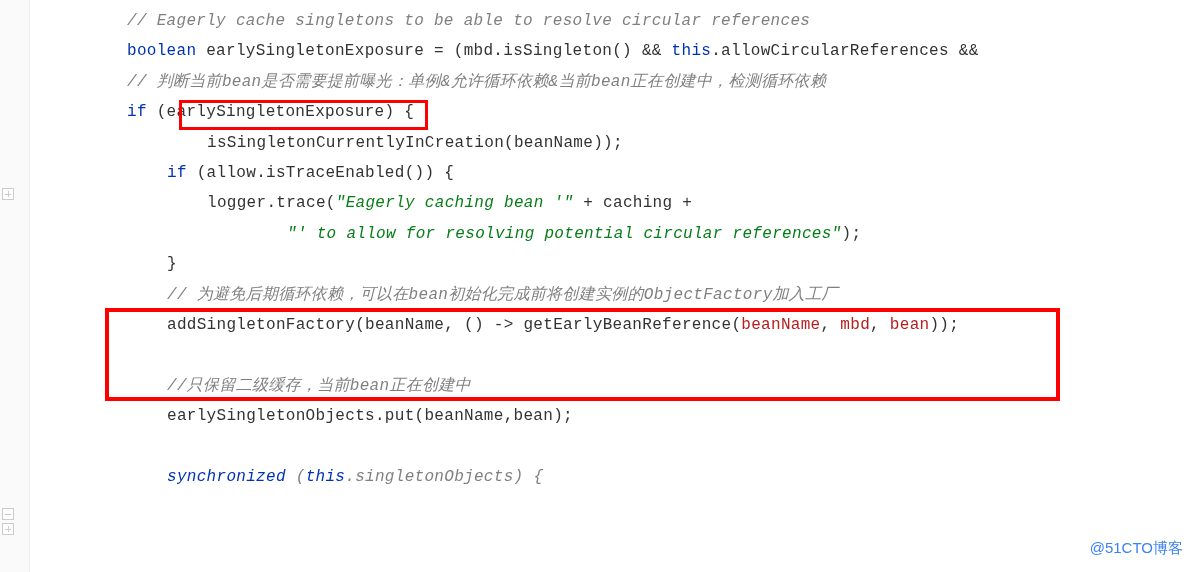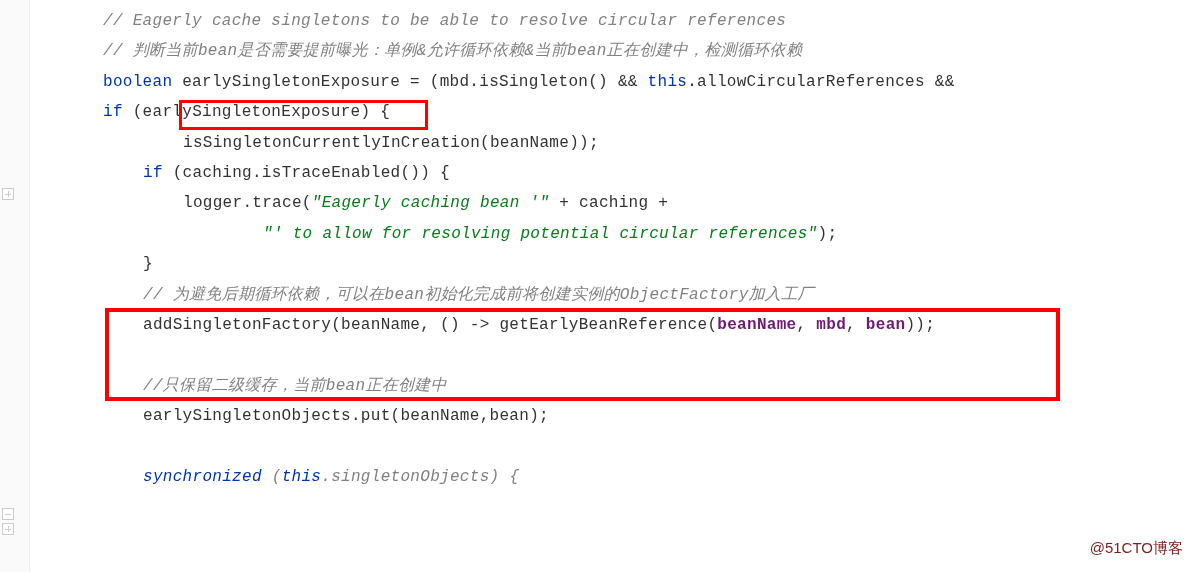--- a/index.html
+++ b/index.html
@@ -53,52 +53,52 @@
       content: "";
       position: absolute;
       left: 2px;
       right: 2px;
       top: 5px;
       height: 1px;
       background: #ccc;
     }
     .fold-minus::before { display: none; }
     .code-area {
-      padding-left: 28px;
+      padding-left: 52px;
       padding-top: 6px;
       letter-spacing: 0.3px;
       white-space: nowrap;
     }
     .code-line {
       min-height: 30px;
       position: relative;
     }
     .comment { color: #808080; font-style: italic; }
     .keyword { color: #0033b3; font-weight: normal; }
     .keyword-this { color: #0033b3; }
     .identifier { color: #333; }
     .string { color: #067d17; font-style: italic; }
-    .param { color: #701a75; font-weight: bold; }
+    .param { color: #b91c1c; }
     .highlight-box-1 {
       position: absolute;
       border: 3px solid #ff0000;
       pointer-events: none;
       z-index: 10;
     }
     .highlight-box-2 {
       position: absolute;
       border: 4px solid #ff0000;
       pointer-events: none;
       z-index: 10;
     }
     .watermark {
       position: absolute;
       right: 14px;
       bottom: 10px;
-      color: #7f1d1d;
+      color: #3b82f6;
       font-family: Arial, sans-serif;
       font-size: 15px;
       font-style: normal;
     }
     .indent1 { padding-left: 75px; }
     .indent2 { padding-left: 115px; }
     .indent3 { padding-left: 155px; }
     .indent5 { padding-left: 235px; }
   </style>
 </head>
@@ -111,37 +111,37 @@
 </div>
 
 <div class="code-area">
 
   <div class="code-line indent1">
     <span class="comment">// Eagerly cache singletons to be able to resolve circular references</span>
   </div>
 
 
   <div class="code-line indent1">
-    <span class="comment">// 判断当前bean是否需要提前曝光：单例&amp;允许循环依赖&amp;当前bean正在创建中，检测循环依赖</span>
+    <span class="keyword">boolean</span><span class="identifier"> earlySingletonExposure </span><span class="identifier">= (mbd.isSingleton() &amp;&amp; </span><span class="keyword-this">this</span><span class="identifier">.allowCircularReferences &amp;&amp;</span>
   </div>
 
   <div class="code-line indent1">
-    <span class="keyword">boolean</span><span class="identifier"> earlySingletonExposure </span><span class="identifier">= (mbd.isSingleton() &amp;&amp; </span><span class="keyword-this">this</span><span class="identifier">.allowCircularReferences &amp;&amp;</span>
+    <span class="comment">// 判断当前bean是否需要提前曝光：单例&amp;允许循环依赖&amp;当前bean正在创建中，检测循环依赖</span>
   </div>
 
   <div class="code-line indent1">
     <span class="keyword">if </span><span class="identifier">(earlySingletonExposure) {</span>
   </div>
 
   <div class="code-line indent3">
     <span class="identifier">isSingletonCurrentlyInCreation(beanName));</span>
   </div>
 
   <div class="code-line indent2">
-    <span class="keyword">if </span><span class="identifier">(caching.isTraceEnabled()) {</span>
+    <span class="keyword">if </span><span class="identifier">(allow.isTraceEnabled()) {</span>
   </div>
 
   <div class="code-line indent3">
     <span class="identifier">logger.trace(</span><span class="string">"Eagerly caching bean '"</span><span class="identifier"> + caching +</span>
   </div>
 
   <div class="code-line indent5">
     <span class="string">"' to allow for resolving potential circular references"</span><span class="identifier">);</span>
   </div>
 

